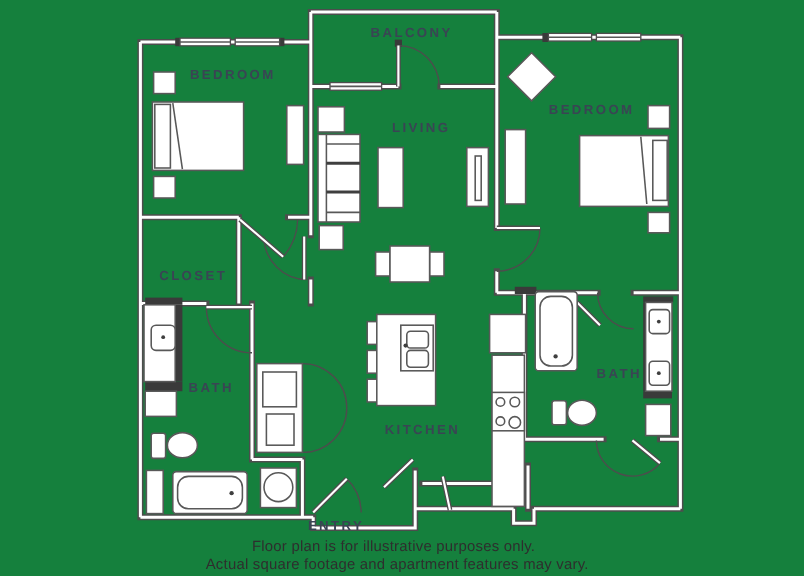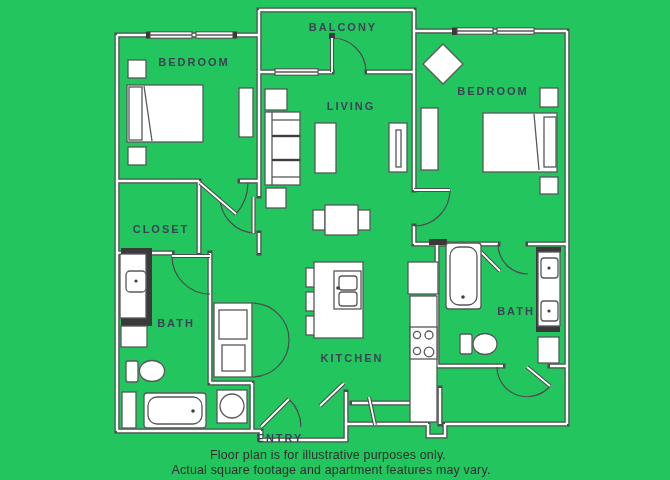--- a/index.html
+++ b/index.html
@@ -1,16 +1,16 @@
 <!DOCTYPE html>
 <html><head>
 <meta charset="utf-8">
 <style>
   html,body{margin:0;padding:0;background:#fff;}
-  .stage{position:relative;width:670px;height:480px;background:#22c55e;overflow:hidden;
+  .stage{position:relative;width:670px;height:480px;background:#15803d;overflow:hidden;
          font-family:"Liberation Sans",sans-serif;text-align:center;}
   svg{display:block}
   .room-label{font-family:"Liberation Sans",sans-serif;font-size:11px;font-weight:600;
               letter-spacing:2px;fill:#3a4454;}
   .disclaimer{font-family:"Liberation Sans",sans-serif;font-size:12.4px;fill:#2e2e2e;letter-spacing:0.2px;}
   .wall-dark{stroke:#4d4d4d;stroke-width:5;fill:none;stroke-linecap:square;}
   .wall-white{stroke:#ffffff;stroke-width:2.5;fill:none;stroke-linecap:butt;}
   .leaf-dark{stroke:#4d4d4d;stroke-width:4;fill:none;stroke-linecap:butt;}
   .leaf-white{stroke:#ffffff;stroke-width:1.8;fill:none;stroke-linecap:butt;}
   .arc{stroke:#4d4d4d;stroke-width:1.2;fill:none;}

